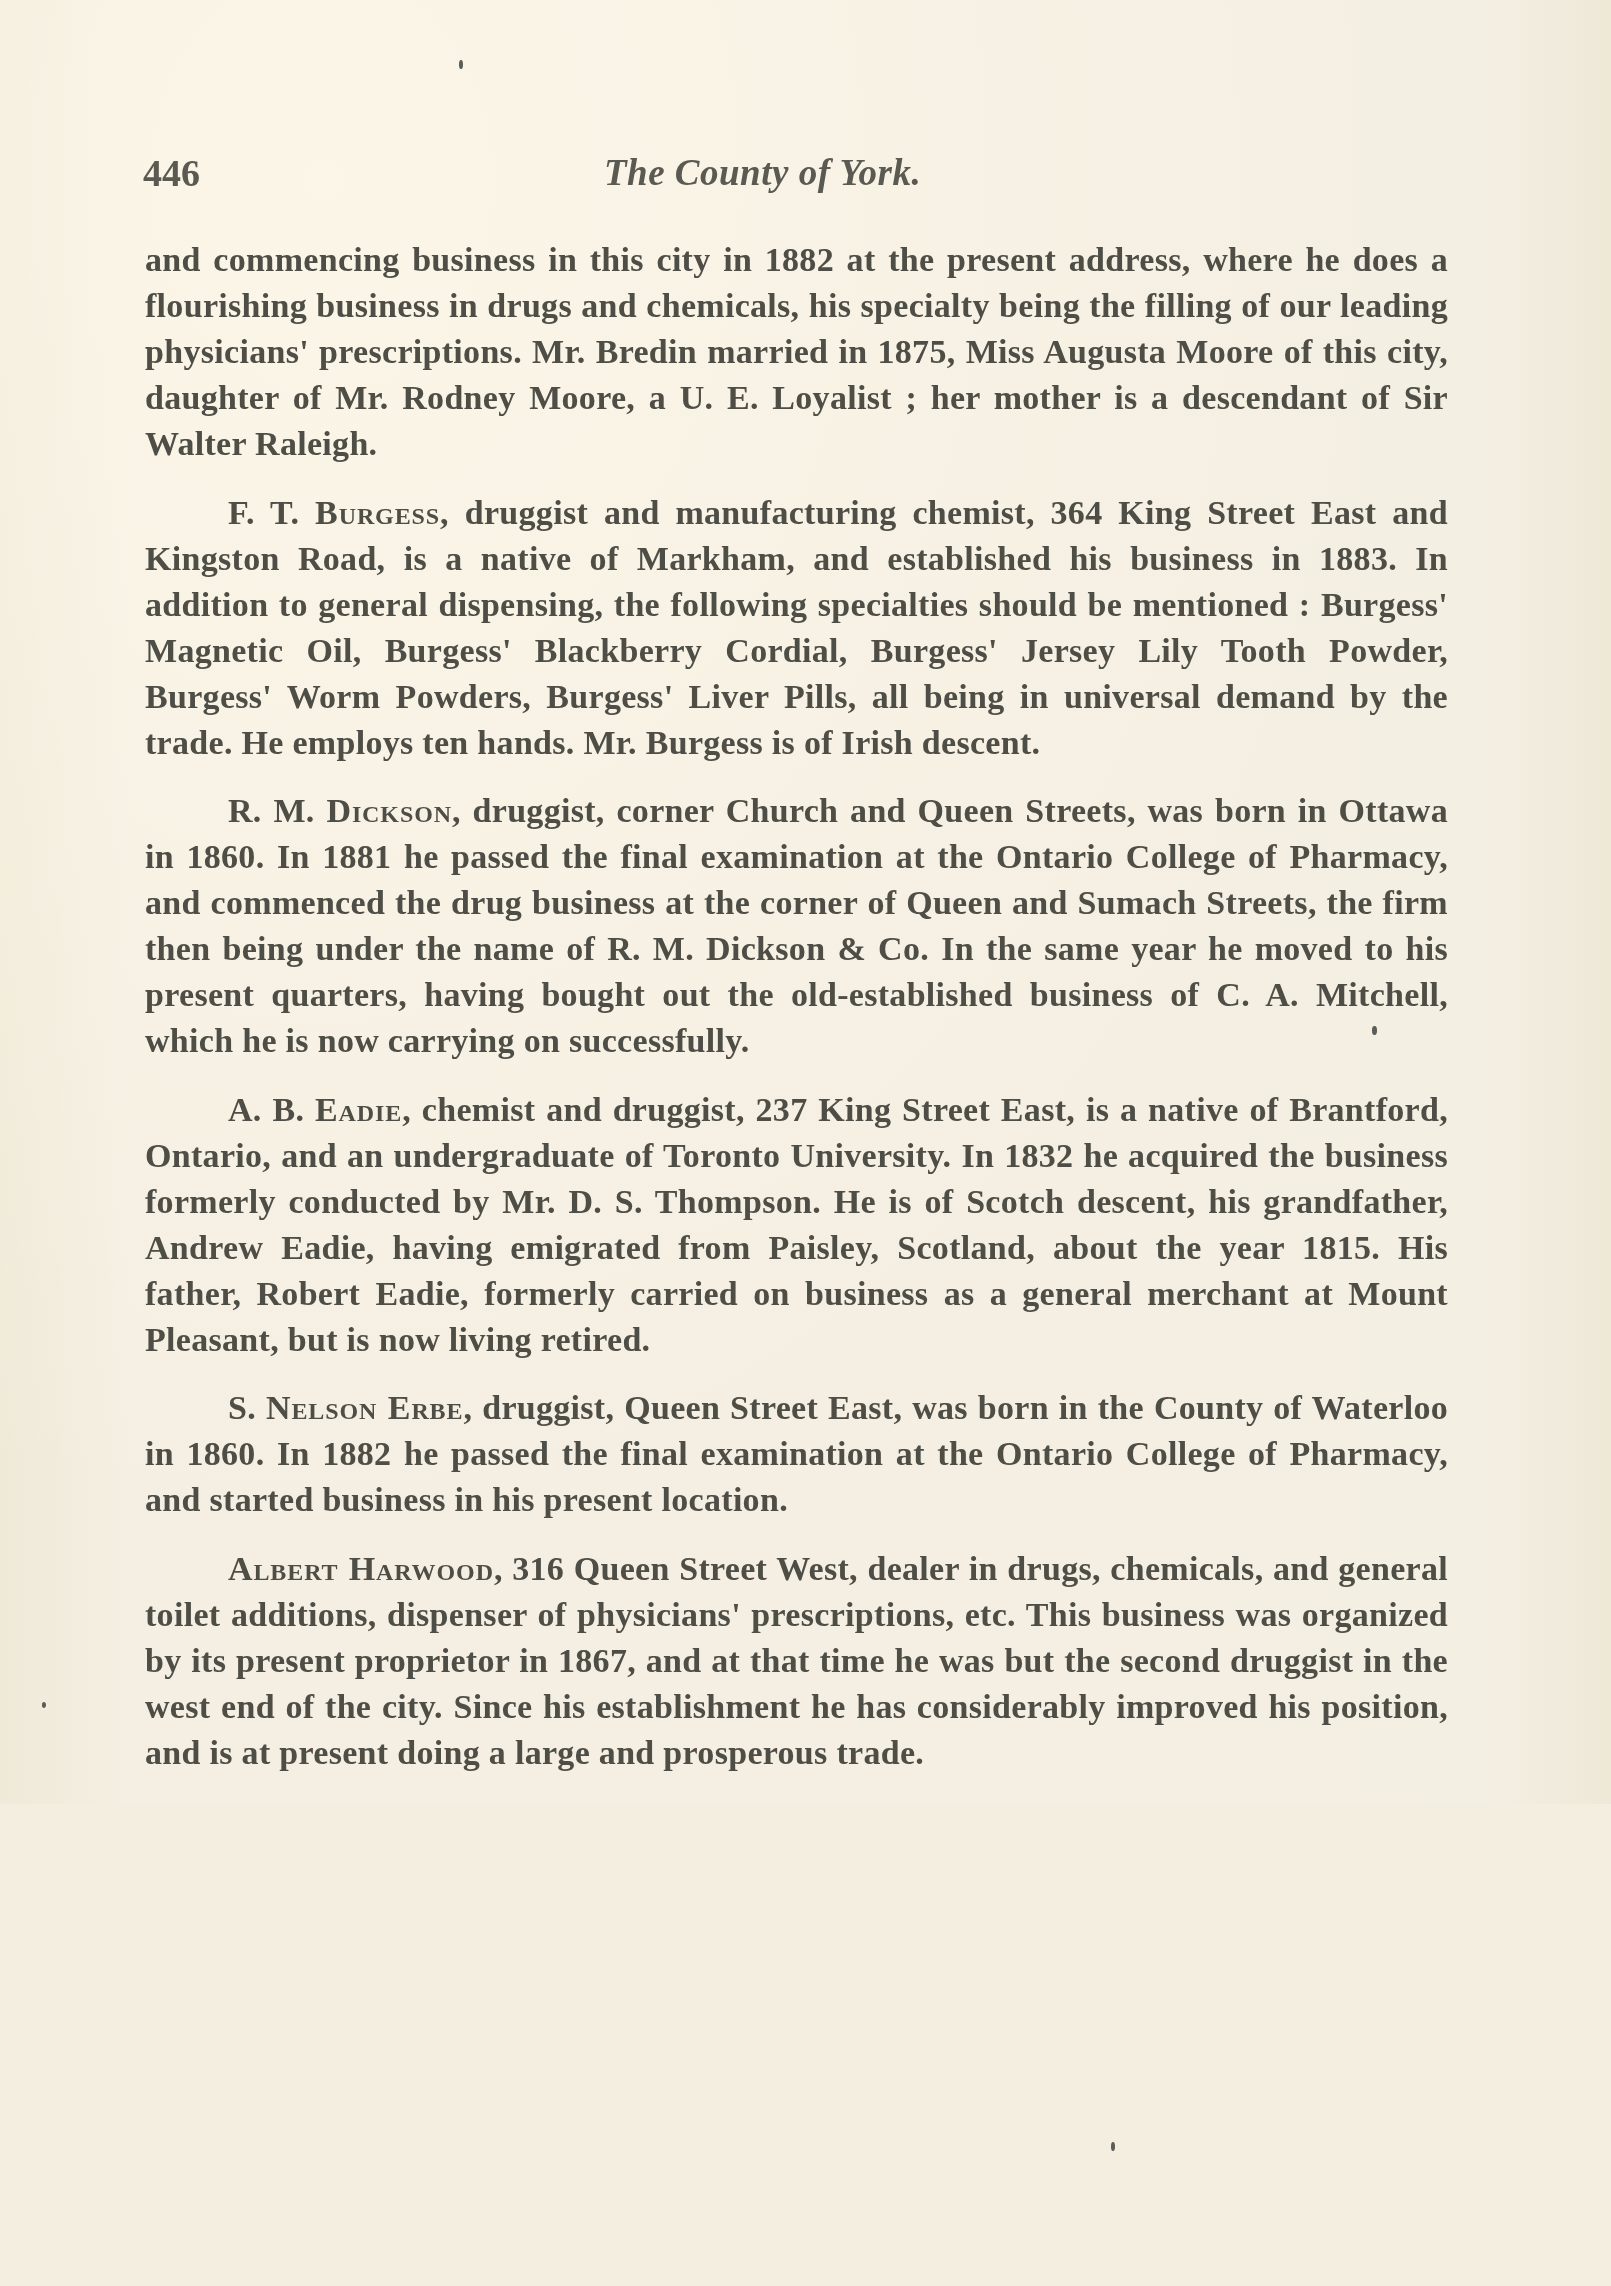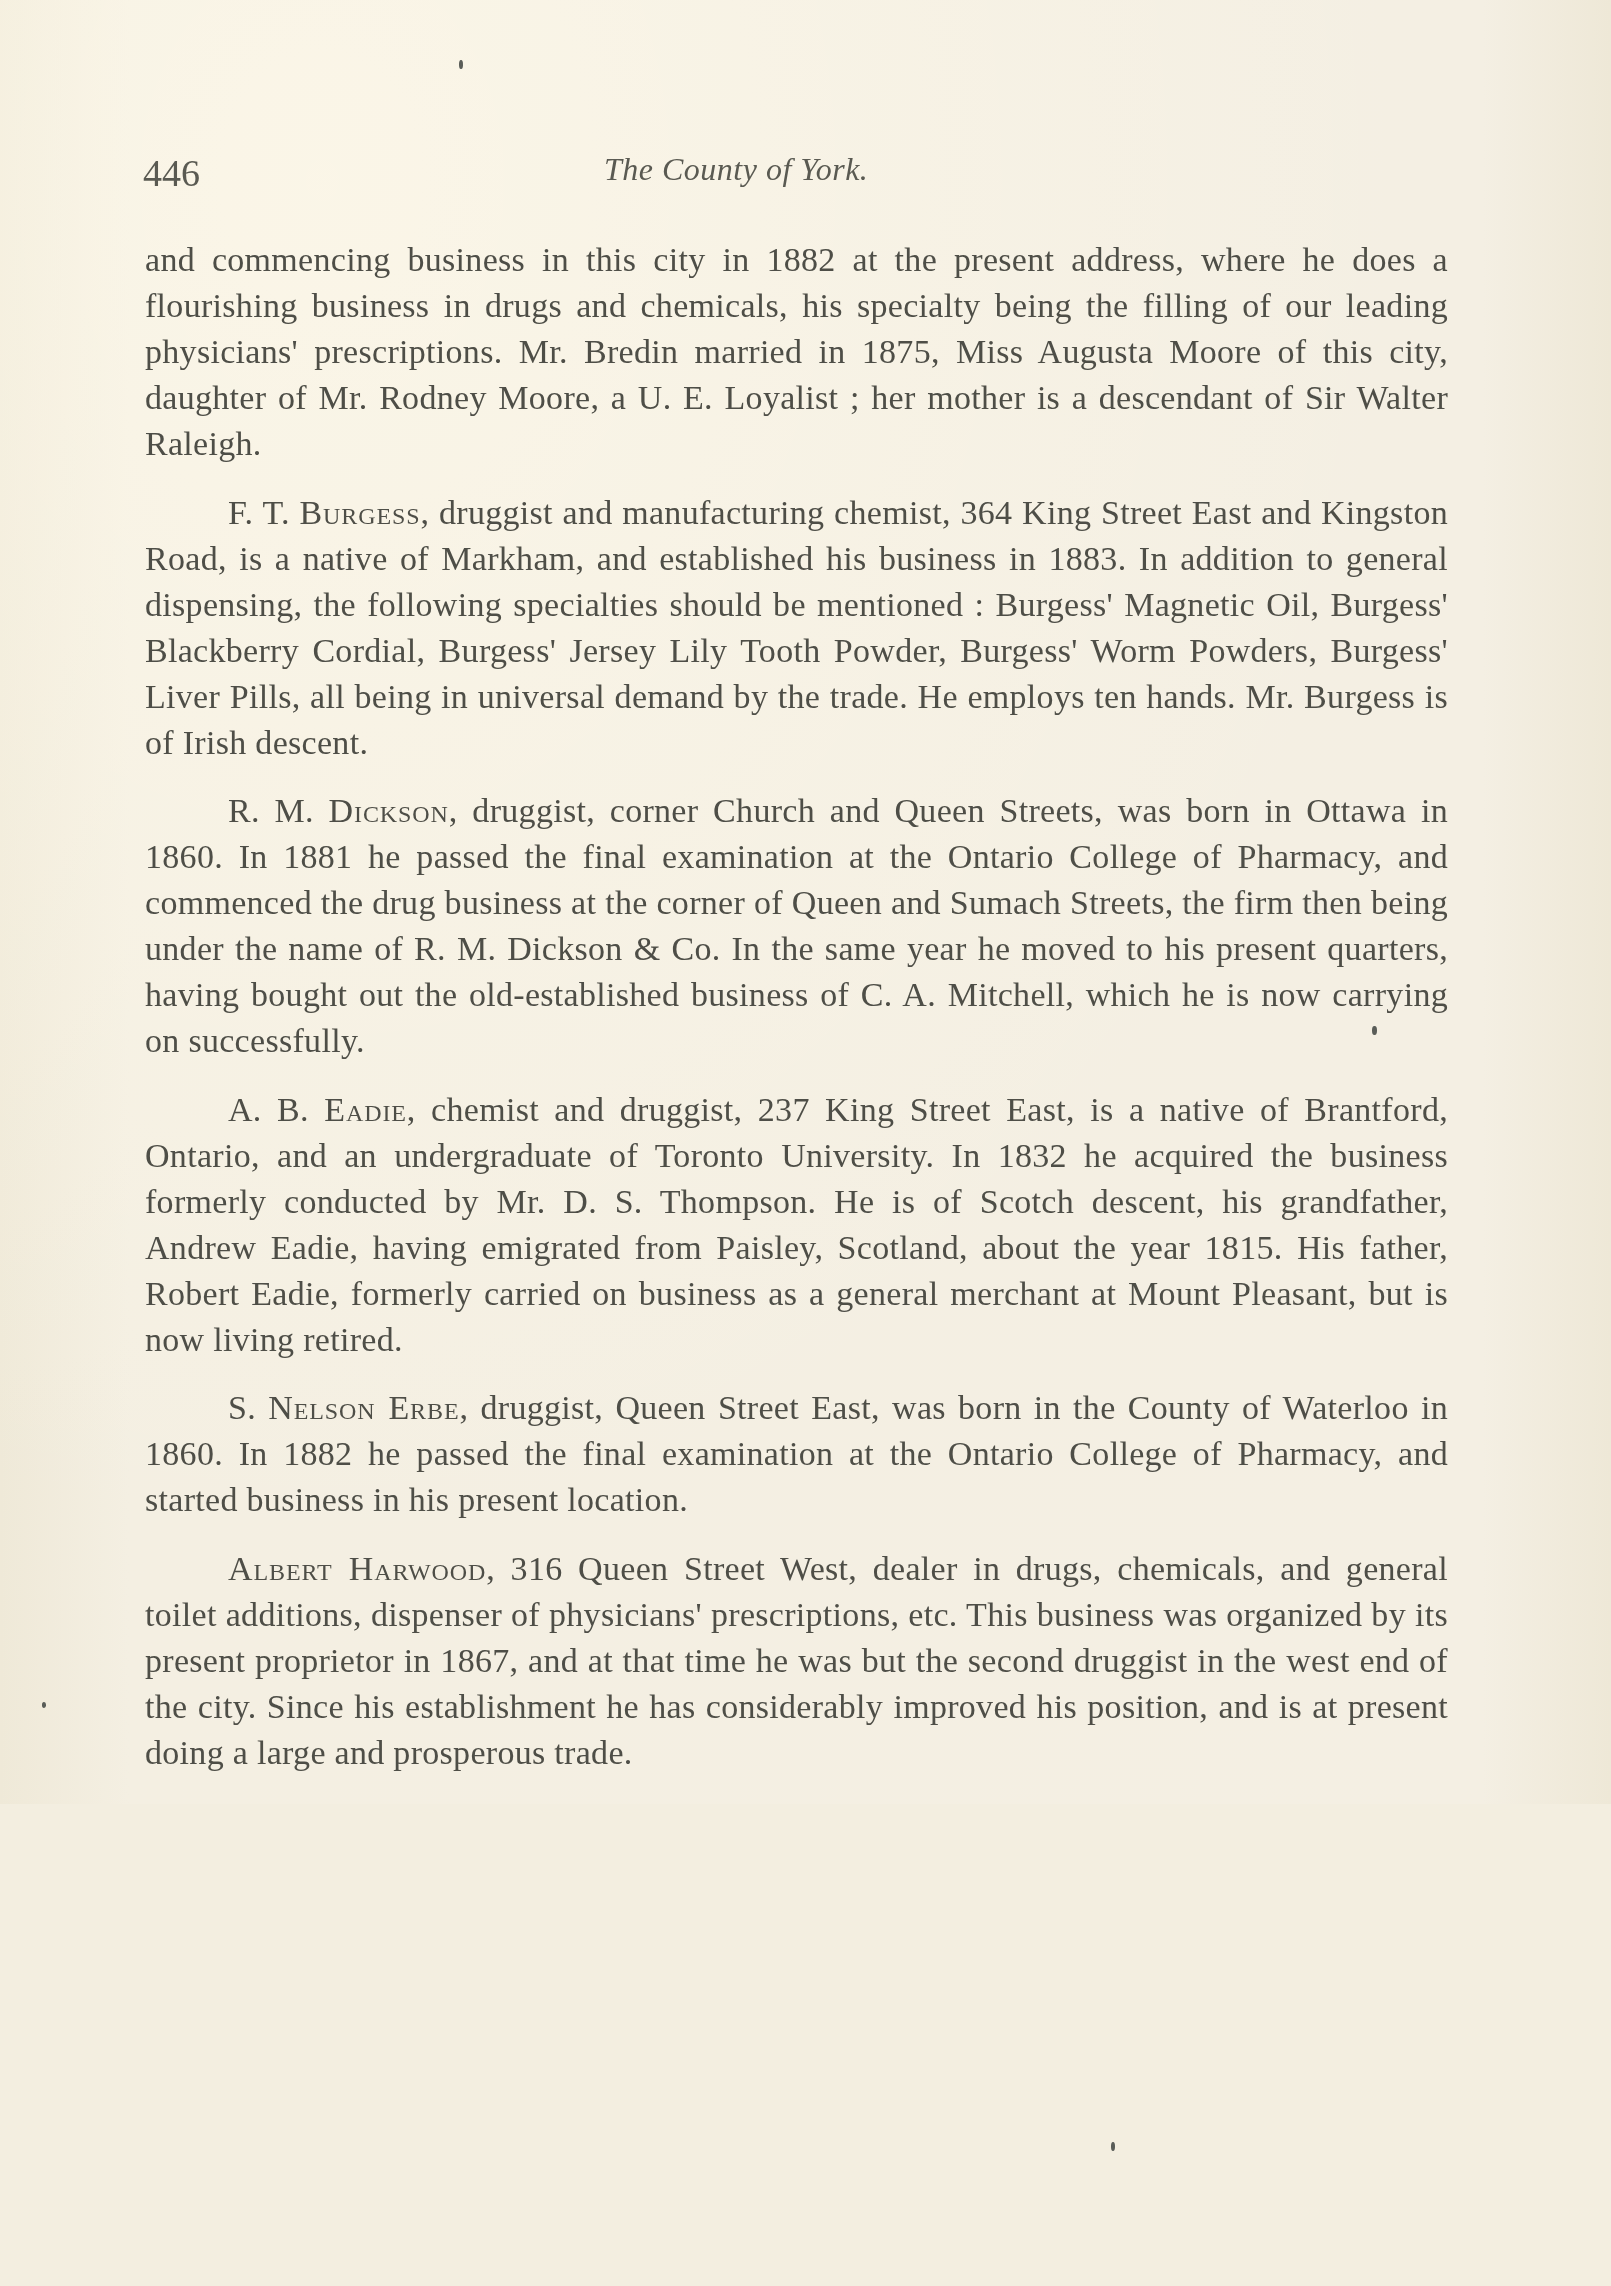--- a/index.html
+++ b/index.html
@@ -14,41 +14,42 @@
       position: relative;
     }
     .page {
       position: absolute;
       left: 0; top: 0;
       width: 1611px;
       height: 1804px;
       background:
         radial-gradient(ellipse at 20% 10%, rgba(255,250,235,0.6), rgba(255,250,235,0) 60%),
         linear-gradient(90deg, #efe9d8 0%, #f4efe2 8%, #f4efe3 92%, #eee8d7 100%);
+      font-weight: bold;
     }
     .header {
       position: absolute;
       top: 151px;
       left: 143px;
       width: 1309px;
       height: 56px;
       font-family: "Liberation Serif", "DejaVu Serif", serif;
       color: #5a5a52;
     }
     .page-number {
       position: absolute;
       left: 0;
       top: 0;
       font-size: 38px;
     }
     .running-title {
       position: absolute;
       left: 461px;
       top: 0;
-      font-size: 32px;
+      font-size: 37px;
       font-style: italic;
       letter-spacing: 0.5px;
     }
     .body-text {
       position: absolute;
       top: 237px;
       left: 145px;
       width: 1303px;
       font-family: "Liberation Serif", "DejaVu Serif", serif;
       font-size: 34px;

